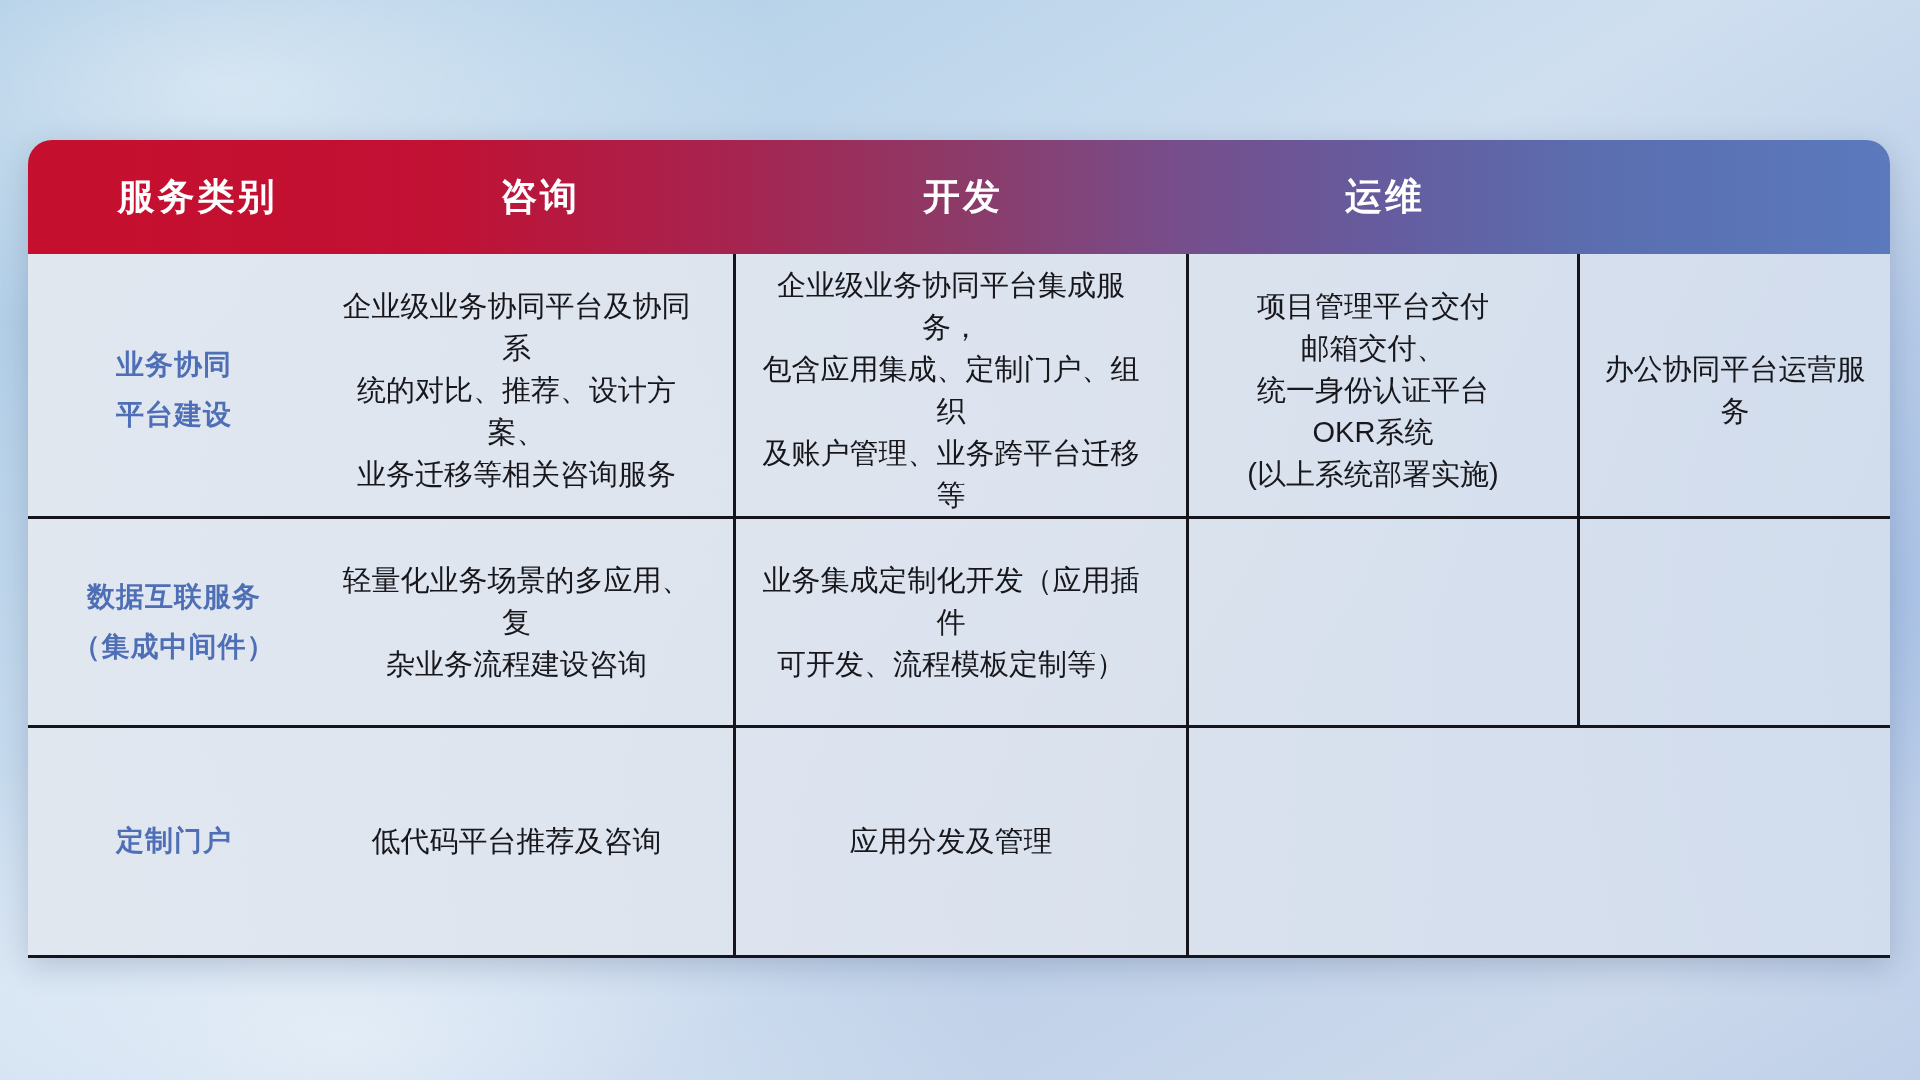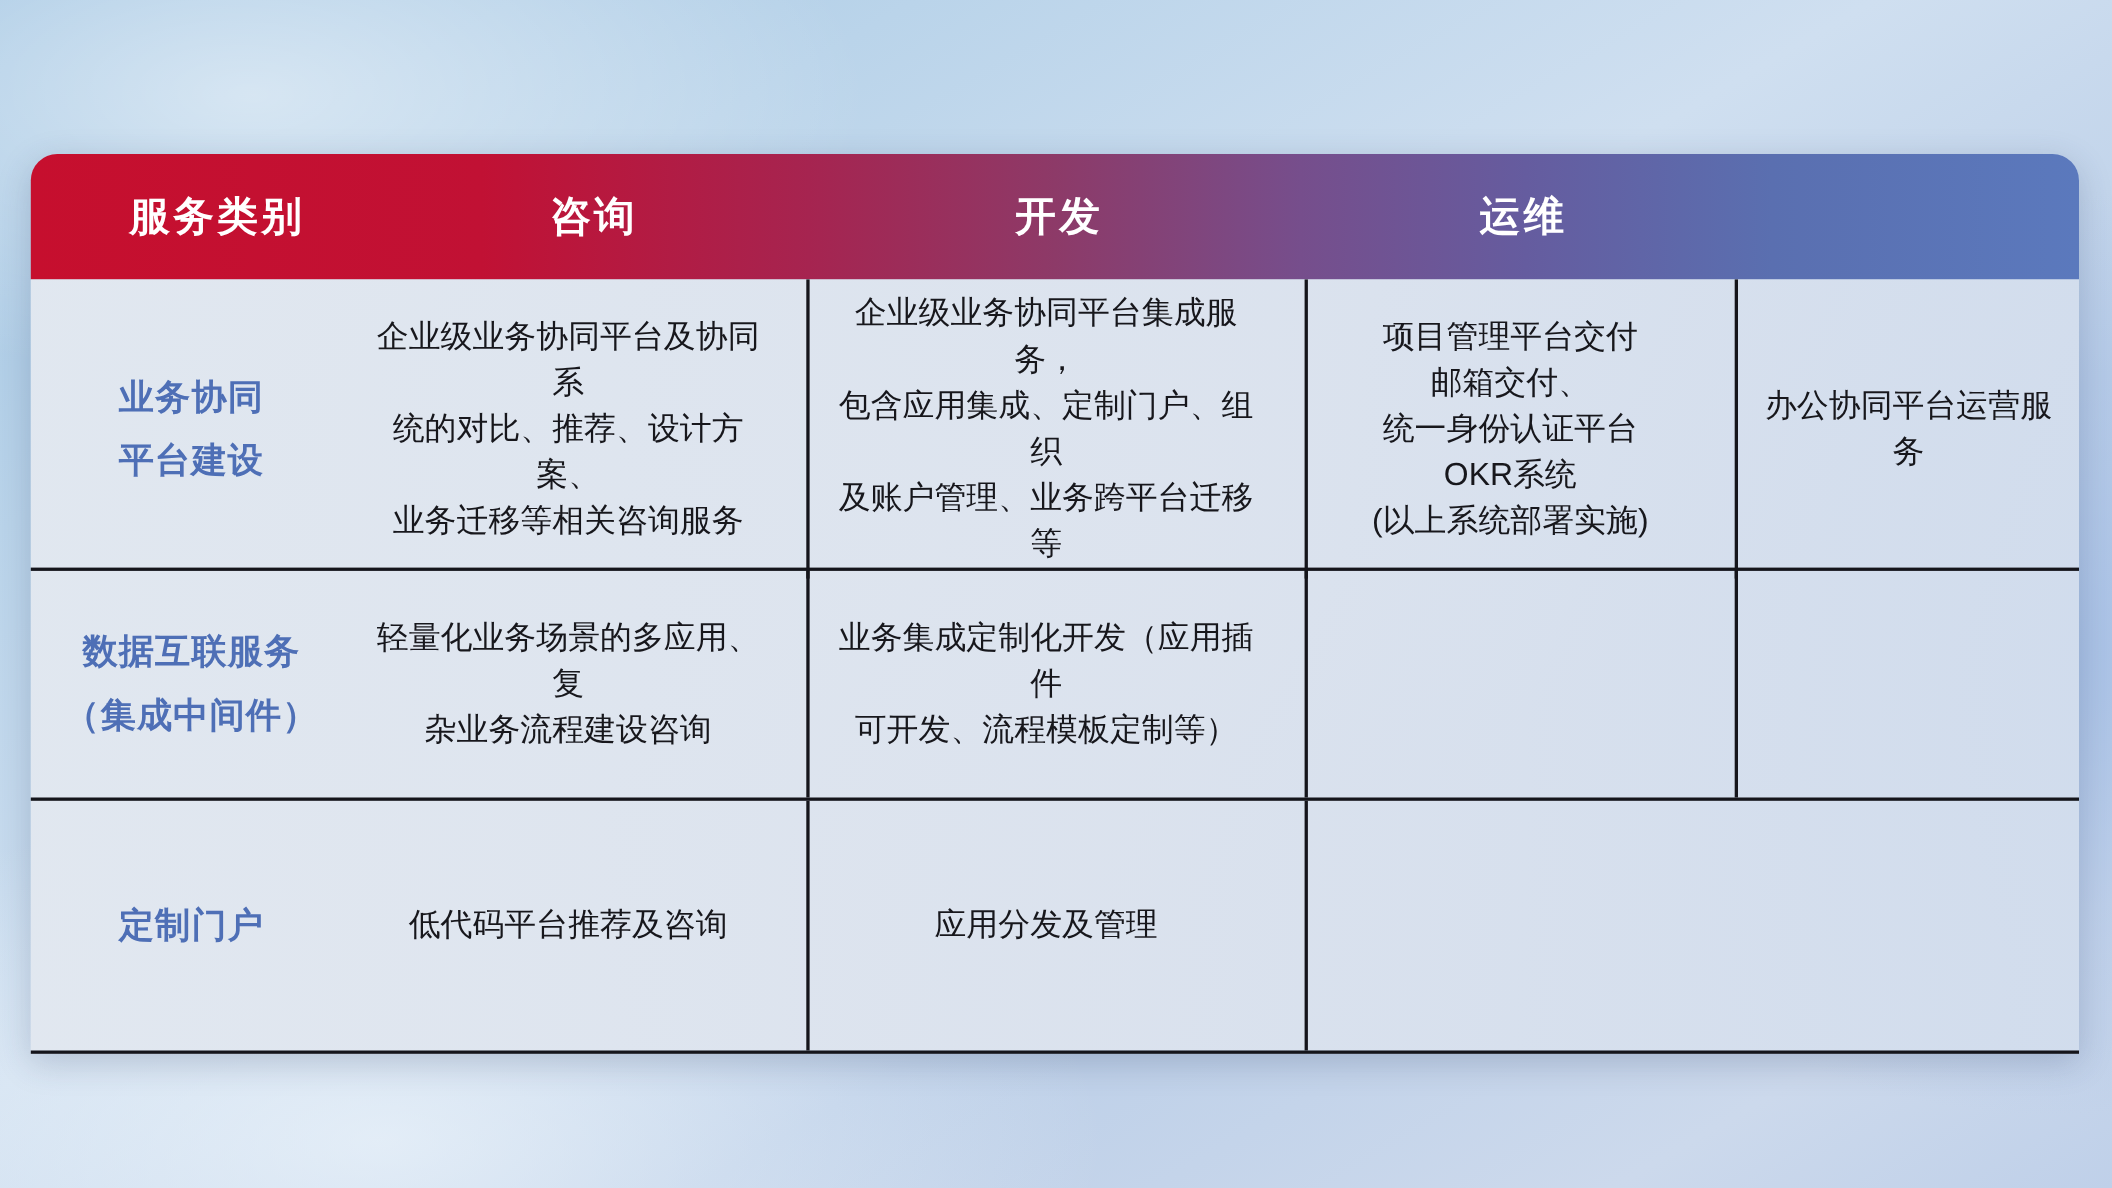--- a/index.html
+++ b/index.html
@@ -80,21 +80,21 @@
     padding: 10px 14px;
     font-size: 29px;
     line-height: 1.45;
     color: #17171c;
     white-space: pre-line;
   }
   .td.vline { border-left: 3px solid #15151b; margin-left: 20px; }
   .td.cat {
     color: var(--category-text, #4e6fb6);
     font-weight: bold;
-    font-size: 32px;
+    font-size: 28px;
     line-height: 1.8;
     letter-spacing: 1px;
   }
 </style>
 </head>
 <body>
 
 <div class="page">
   <div class="service-table">
 

